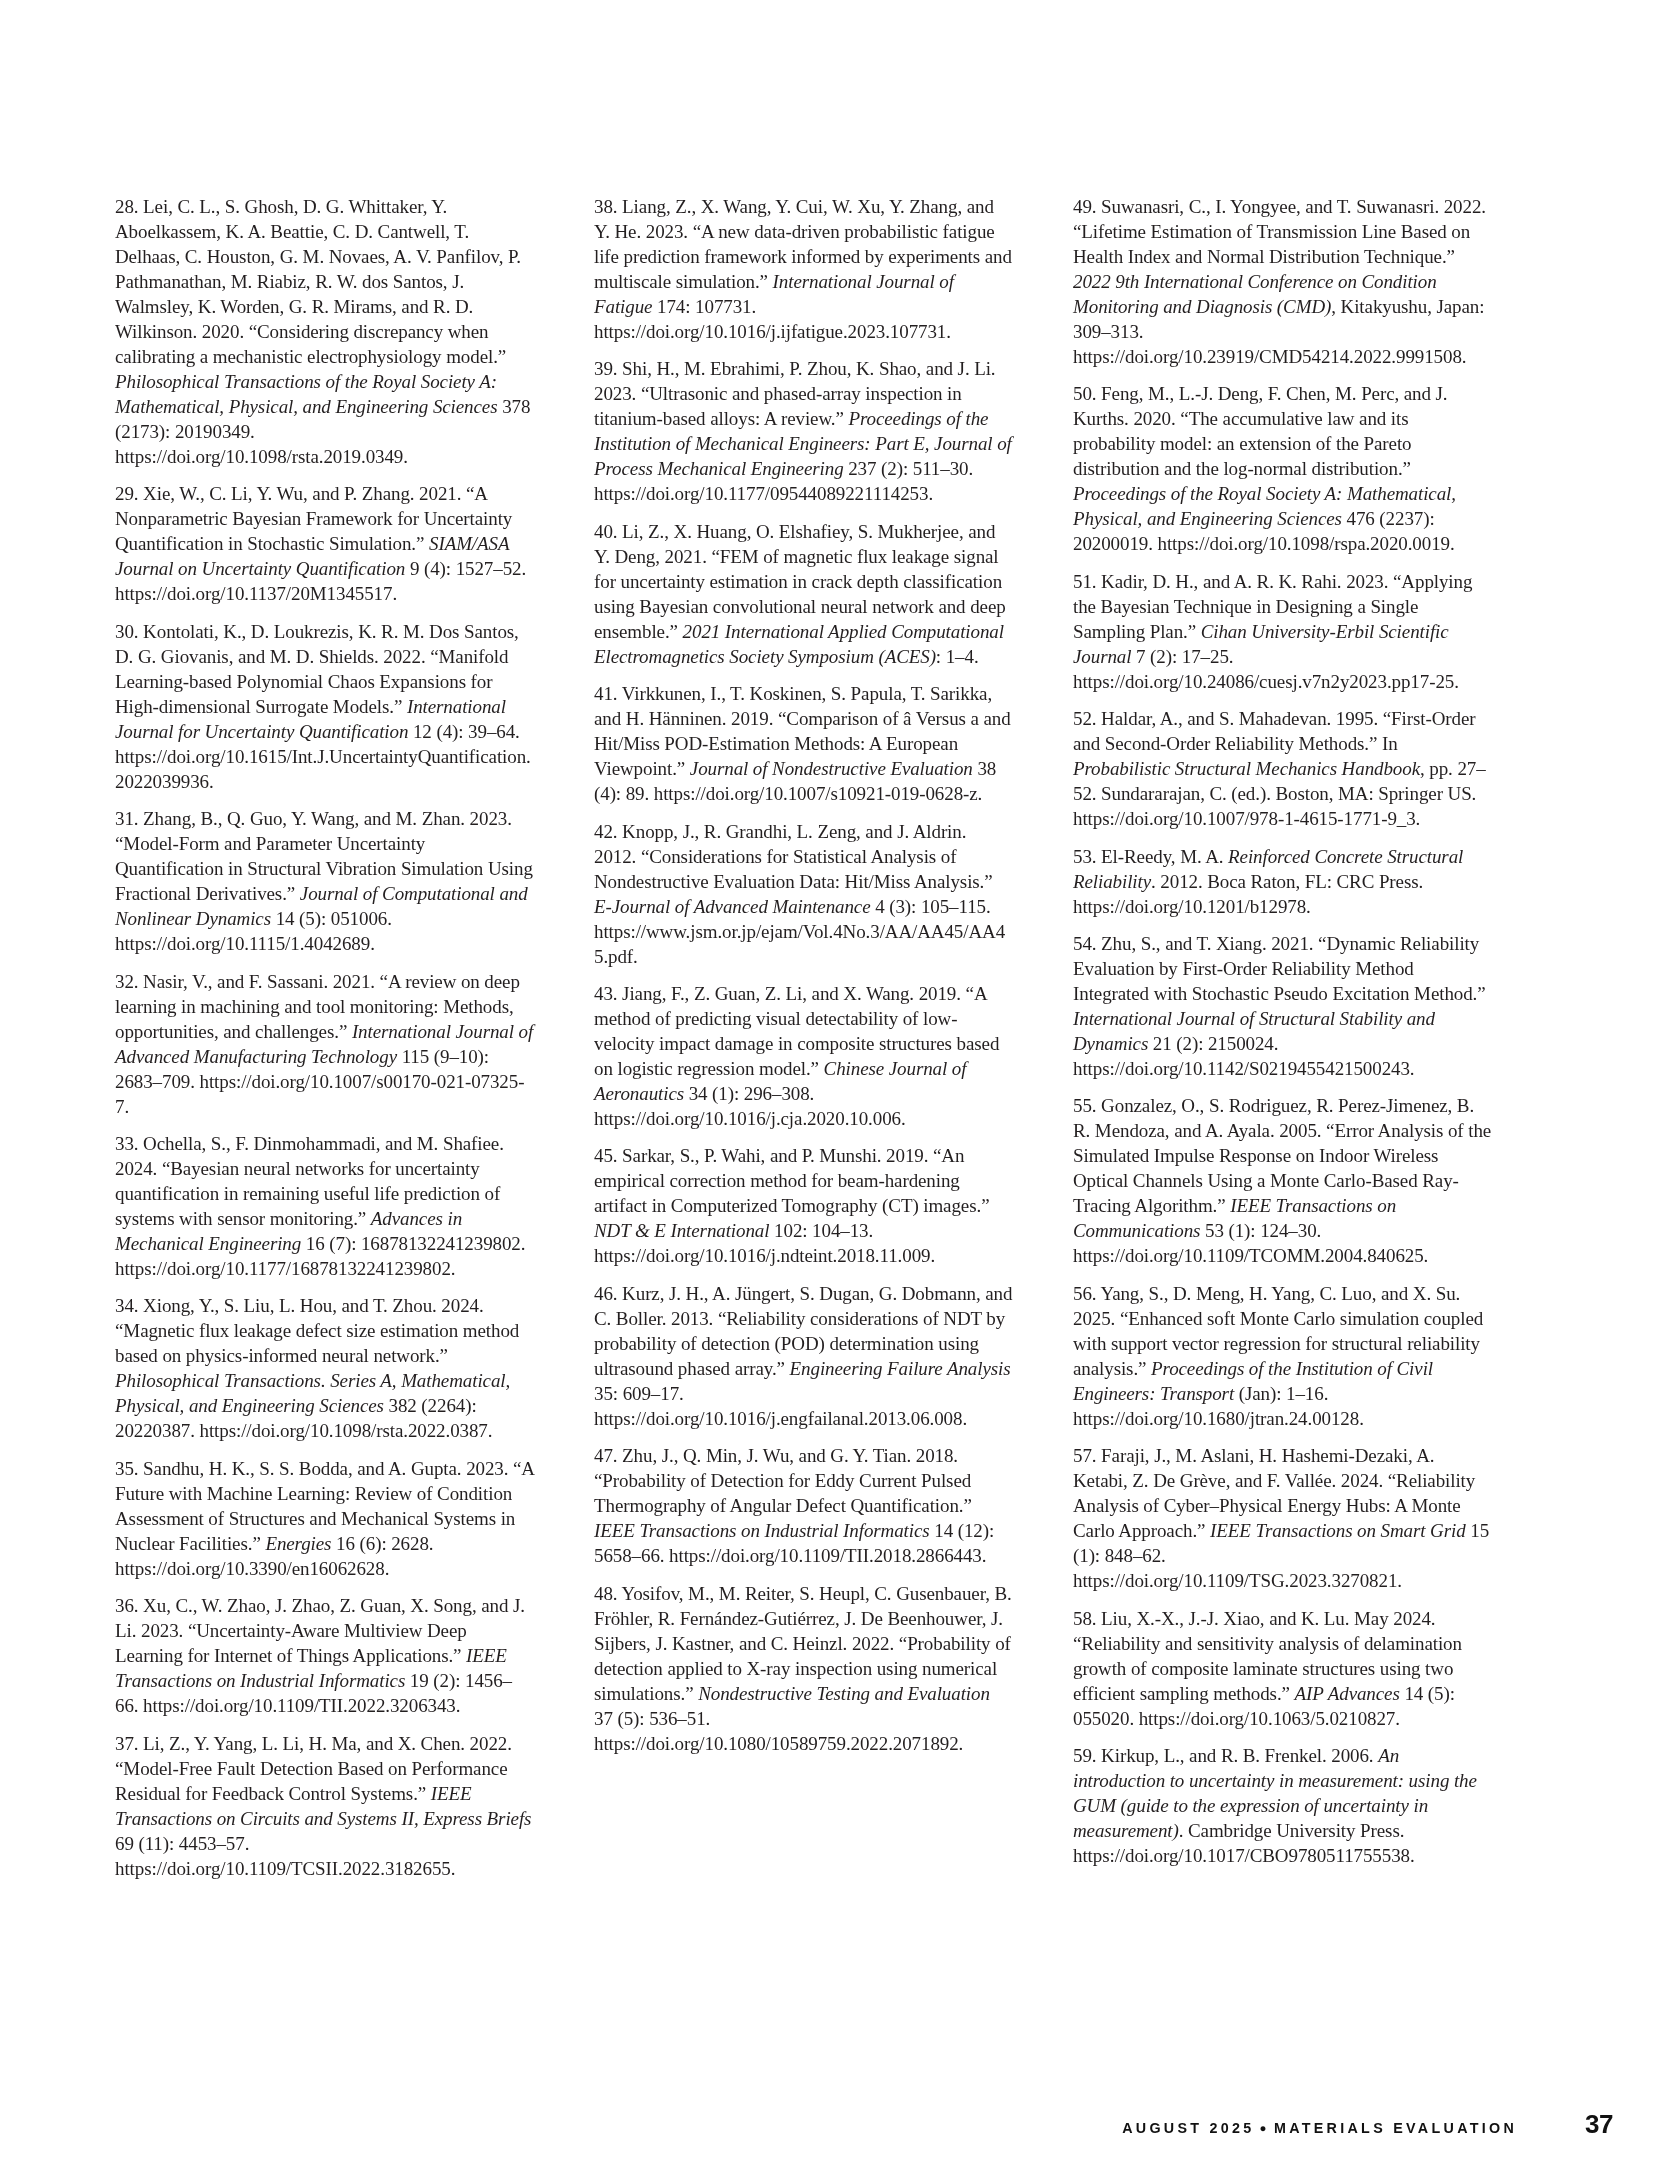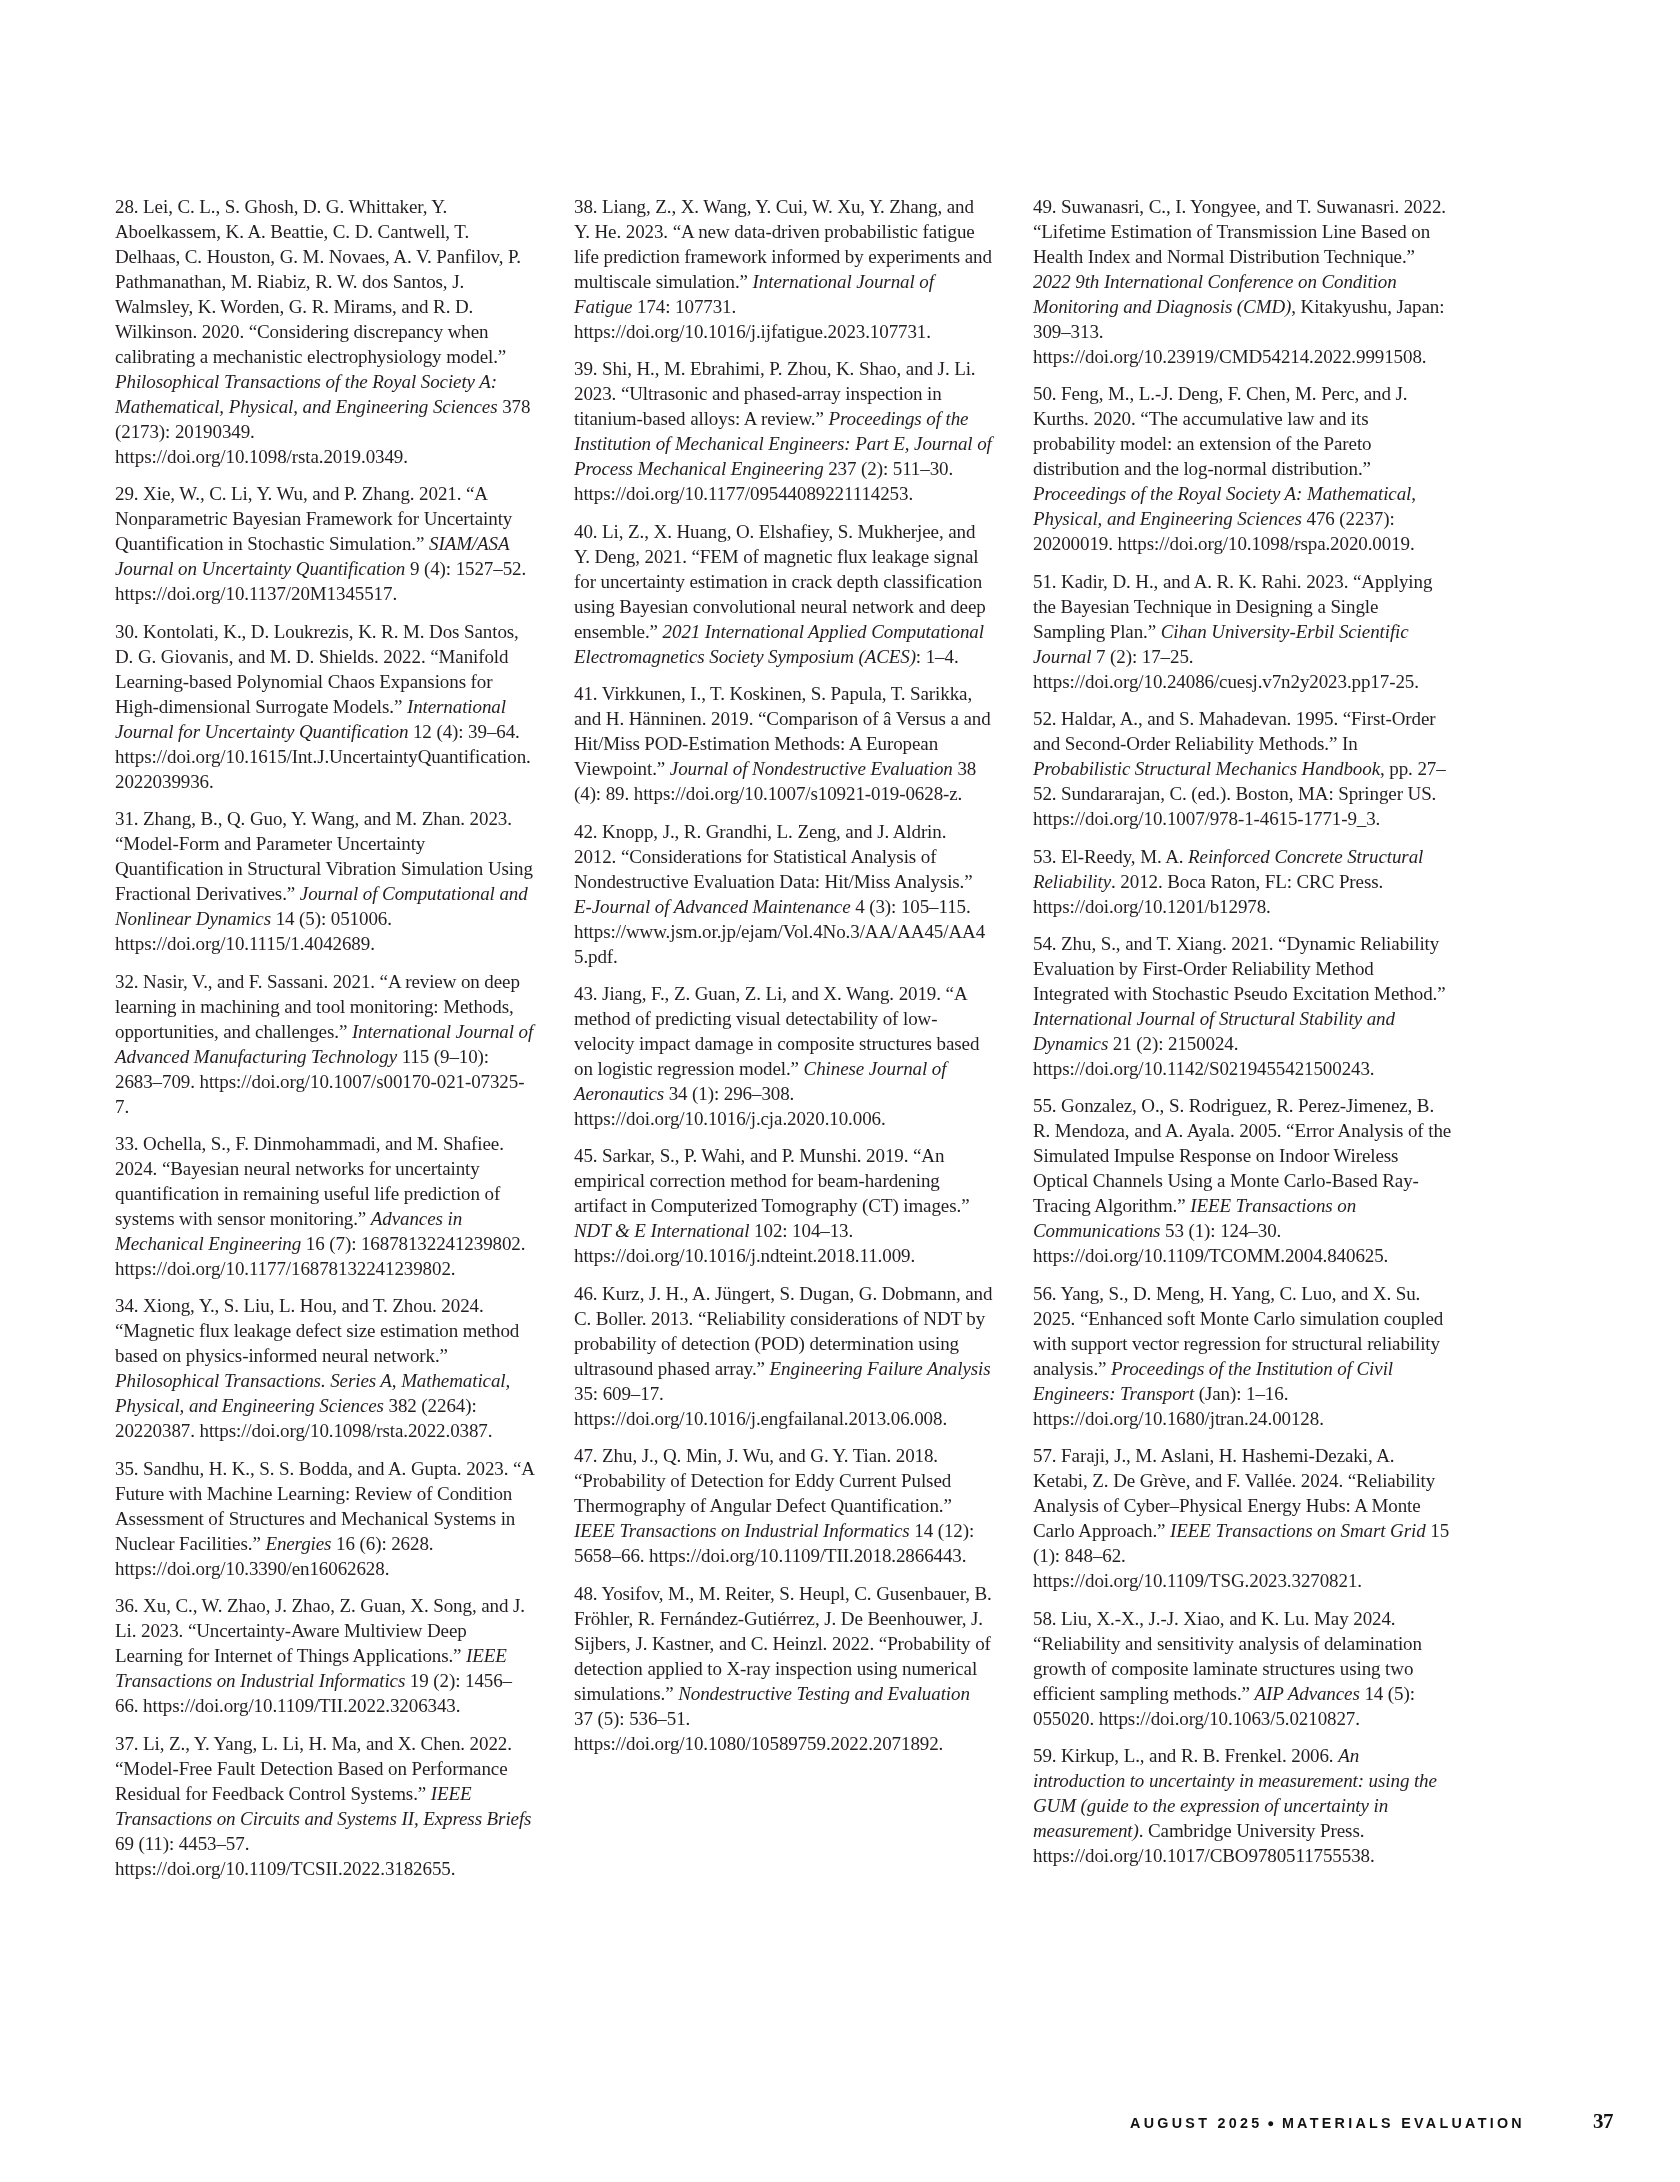--- a/index.html
+++ b/index.html
@@ -15,21 +15,21 @@
     height: 2182px;
     background: #ffffff;
     overflow: hidden;
   }
   .columns {
     position: absolute;
     left: 115px;
     top: 194px;
     width: 1351px;
     display: flex;
-    gap: 40px;
+    gap: 60px;
   }
   .col {
     width: 419px;
     flex: 0 0 419px;
   }
   .ref {
     margin: 0 0 12.4px 0;
     font-size: 19px;
     line-height: 25px;
     letter-spacing: -0.1px;
@@ -60,23 +60,23 @@
     white-space: nowrap;
   }
   .footer-journal .bullet {
     display: inline-block;
     font-size: 11.5px;
     margin: 0 7.6px 0 4.8px;
     transform: translateY(-1px);
     letter-spacing: 0;
   }
   .page-number {
-    font-family: Liberation Serif, serif;
+    font-family: Liberation Sans, sans-serif;
     font-weight: 700;
-    font-size: 21px;
+    font-size: 26px;
     letter-spacing: -0.5px;
     color: #111111;
   }
 </style>
 </head>
 <body>
 
 <div class="page">
 
   <main class="columns">

